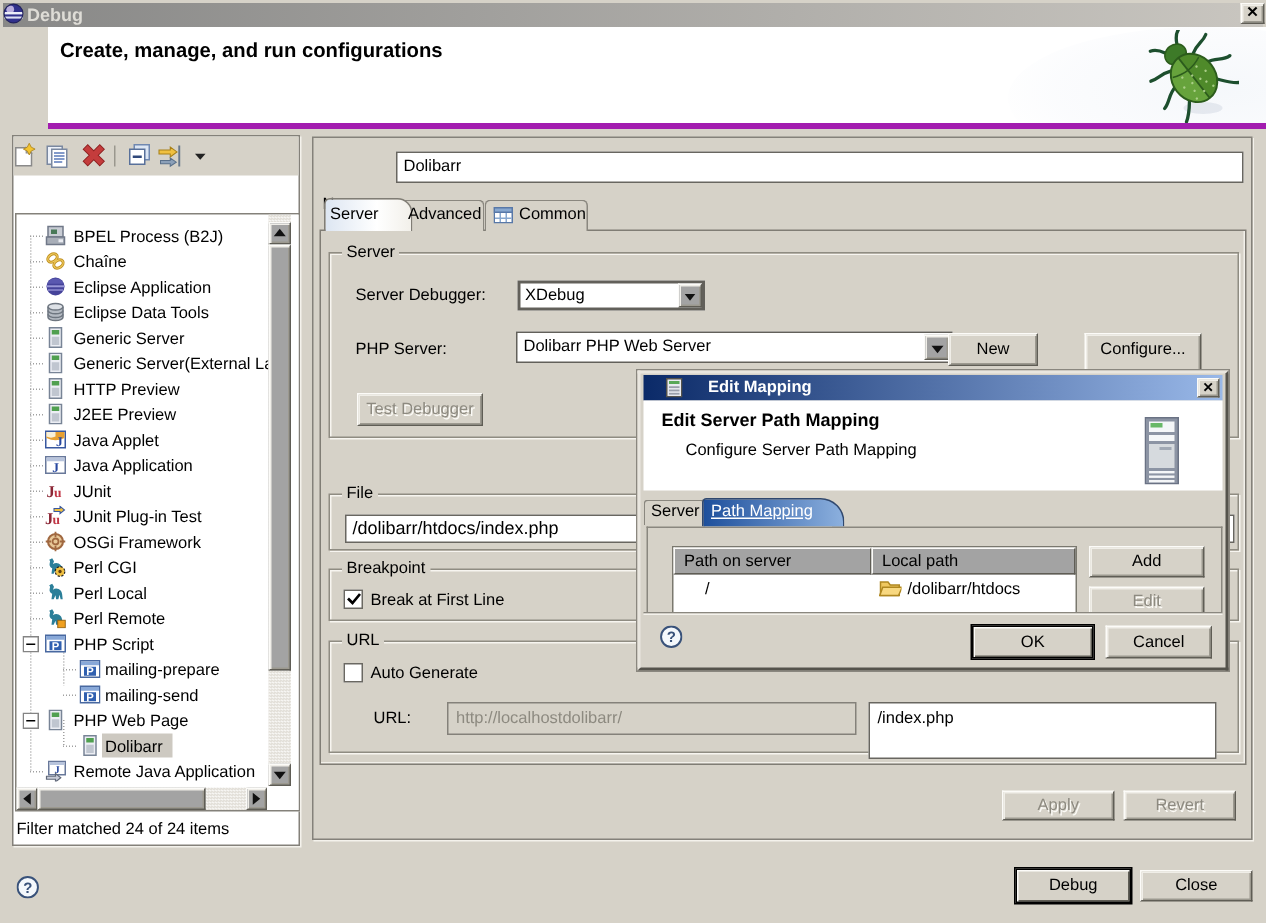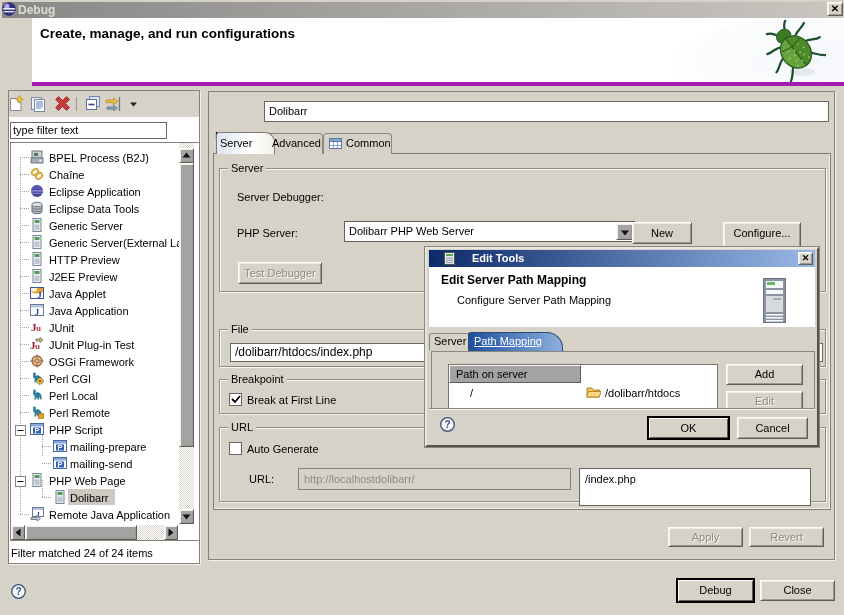--- a/index.html
+++ b/index.html
@@ -114,21 +114,20 @@
       <g transform="translate(95,0)">
           <line x1="14.5" y1="2" x2="14.5" y2="16" stroke="#68788c" stroke-width="1.3"></line>
           <path d="M1 5 h7.5 v-2 l4.5 3.3 -4.5 3.3 v-2 h-7.5 z" fill="#f0c040" stroke="#a88018" stroke-width="0.7"></path>
           <path d="M2 12 h6.5 v-1.6 l4 2.7 -4 2.7 v-1.6 h-6.5 z" fill="#8ca0b8" stroke="#5a708a" stroke-width="0.7"></path>
         </g>
 
       <path d="M120 7.5 l7 0 -3.5 4 z" fill="#222"></path>
     </svg>
   </div>
 
-  <div class="sunken abs" style="left:1px;top:31px;width:157px;height:17px;line-height:15px;padding-left:2px;">type filter text</div>
 
   <div class="abs" style="left:1px;top:51px;width:190px;height:399px;border:1px solid #84817a;background:#fff;overflow:hidden;" id="tree">
 
     <div class="abs" style="left:9px;top:14px;width:1px;height:357px;background-image:linear-gradient(#a0a0a0 1px,transparent 1px);background-size:1px 2px;"></div>
     <div class="abs" style="left:31px;top:286px;width:1px;height:28px;background-image:linear-gradient(#a0a0a0 1px,transparent 1px);background-size:1px 2px;"></div>
     <div class="abs" style="left:31px;top:337px;width:1px;height:17px;background-image:linear-gradient(#a0a0a0 1px,transparent 1px);background-size:1px 2px;"></div>
 
     <div class="row" style="left:0;top:6px;">
         <span class="stub"></span>
         <span class="ti" style="left:19px;"><svg width="14" height="14">
@@ -390,20 +389,23 @@
         <line x1="4.5" y1="4" x2="4.5" y2="10" stroke="#88a8d0"></line>
         <line x1="8.5" y1="4" x2="8.5" y2="10" stroke="#88a8d0"></line>
         <line x1="1" y1="7.5" x2="12" y2="7.5" stroke="#88a8d0"></line>
       </svg>
   </div>
   <div class="abs lab" style="left:137px;top:45px;z-index:4;">Common</div>
 
   <div class="grp abs" style="left:10px;top:76px;width:607px;height:124px;">
     <div class="grplab">Server</div>
     <div class="lab" style="left:17px;top:22px;">Server Debugger:</div>
+    <div class="abs" style="left:125px;top:18px;width:125px;height:20px;background:#fff;border:2px solid #62605a;line-height:16px;padding-left:3px;">XDebug<div class="raised abs" style="right:0;top:0;width:16px;height:16px;"><svg width="14" height="15">
+            <path d="M3.5 6 l7 0 -3.5 4.5 z" fill="#111"></path>
+          </svg></div></div>
     <div class="lab" style="left:17px;top:58px;">PHP Server:</div>
     <div class="abs" style="left:124px;top:52px;width:291px;height:21px;background:#fff;border:1px solid #62605a;line-height:19px;padding-left:4px;">Dolibarr PHP Web Server<div class="raised abs" style="right:1px;top:1px;width:17px;height:17px;"><svg width="15" height="16">
             <path d="M4 6.5 l8 0 -4 5 z" fill="#111"></path>
           </svg></div></div>
     <div class="btn abs" style="left:412px;top:53px;width:60px;height:22px;line-height:20px;">New</div>
     <div class="btn abs" style="left:503px;top:53px;width:78px;height:38px;line-height:20px;">Configure...</div>
     <div class="btn dis abs" style="left:18px;top:93px;width:84px;height:22px;line-height:20px;">Test Debugger</div>
   </div>
 
   <div class="grp abs" style="left:10px;top:237px;width:607px;height:38px;">
@@ -434,21 +436,21 @@
 
 <div class="abs" style="left:425px;top:247px;width:394px;height:200px;background:#d6d2c8;border:2px solid;border-color:#e9e6df #55534c #55534c #e9e6df;box-shadow:0 0 0 1px #8a877f;z-index:10;">
   <div class="abs" style="left:2px;top:1px;width:386px;height:17px;background:linear-gradient(to right,#0b2a68,#99b8e8);">
     <svg class="abs" style="left:15px;top:2px;" width="11" height="13">
         <rect x="0.5" y="0.5" width="10" height="12" fill="#e8eaf0" stroke="#55534c"></rect>
         <rect x="2" y="2" width="7" height="2" fill="#58a858"></rect>
         <rect x="2" y="5.5" width="7" height="1.2" fill="#9aa0ac"></rect>
         <rect x="2" y="7.7" width="7" height="1.2" fill="#9aa0ac"></rect>
         <rect x="2" y="9.9" width="7" height="1.2" fill="#9aa0ac"></rect>
       </svg>
-    <div class="lab" style="left:43px;top:2px;font-weight:bold;color:#fff;">Edit Tools</div>
+    <div class="lab" style="left:43px;top:2px;font-weight:bold;color:#fff;">Edit Mapping</div>
   </div>
   <div class="btn abs" style="left:371px;top:3px;width:15px;height:13px;font-size:9px;line-height:11px;font-weight:bold;z-index:12;">✕</div>
 
   <div class="abs" style="left:2px;top:18px;width:386px;height:60px;background:#fff;">
     <div class="lab" style="left:12px;top:7px;font-weight:bold;font-size:12px;">Edit Server Path Mapping</div>
     <div class="lab" style="left:28px;top:27px;">Configure Server Path Mapping</div>
     <svg class="abs" style="left:334px;top:11px;" width="23" height="45">
         <rect x="0.5" y="0.5" width="22" height="44" fill="#8c94a4" stroke="#6a7284"></rect>
         <rect x="3" y="3" width="17" height="7" fill="#f4f6f8"></rect>
         <rect x="4" y="4" width="8" height="3" fill="#68b868"></rect>
@@ -463,20 +465,21 @@
 
   <div class="abs" style="left:2px;top:84px;width:41px;height:17px;background:#d6d2c8;border:1px solid #8a877f;border-bottom:none;border-radius:3px 3px 0 0;z-index:2;"></div>
   <div class="lab" style="left:7px;top:86px;z-index:4;">Server</div>
   <div class="abs" style="left:41px;top:83px;width:95px;height:19px;background:linear-gradient(to right,#1d4f9c,#8cb0de);border:1px solid #30486e;border-bottom:none;border-radius:3px 16px 0 0;z-index:3;"></div>
   <div class="lab" style="left:47px;top:86px;color:#fff;text-decoration:underline;z-index:4;">Path Mapping</div>
 
   <div class="abs" style="left:4px;top:102px;width:384px;height:57px;border:1px solid #8a877f;border-bottom:none;background:#d6d2c8;overflow:hidden;">
 
     <div class="abs" style="left:16px;top:12px;width:270px;height:60px;background:#fff;border:1px solid #7a786e;">
       <div class="raised abs" style="left:0;top:0;width:132px;height:18px;line-height:17px;padding-left:6px;text-align:left;box-shadow:none;">Path on server</div>
+      <div class="raised abs" style="left:132px;top:0;width:136px;height:18px;line-height:17px;padding-left:6px;text-align:left;box-shadow:none;">Local path</div>
       <div class="lab" style="left:21px;top:22px;">/</div>
       <svg class="abs" style="left:137px;top:21px;" width="15" height="12">
           <path d="M1 2 h5 l1.5 2 h6 v7 h-12.5 z" fill="#f0c860" stroke="#b08820"></path>
           <path d="M2.5 5.5 h13 l-2.5 5.5 h-12.5 z" fill="#f8d880" stroke="#b08820"></path>
         </svg>
       <div class="lab" style="left:156px;top:22px;">/dolibarr/htdocs</div>
     </div>
     <div class="btn abs" style="left:294px;top:12px;width:77px;height:21px;line-height:19px;">Add</div>
     <div class="btn dis abs" style="left:294px;top:39px;width:77px;height:21px;line-height:19px;">Edit</div>
   </div>

